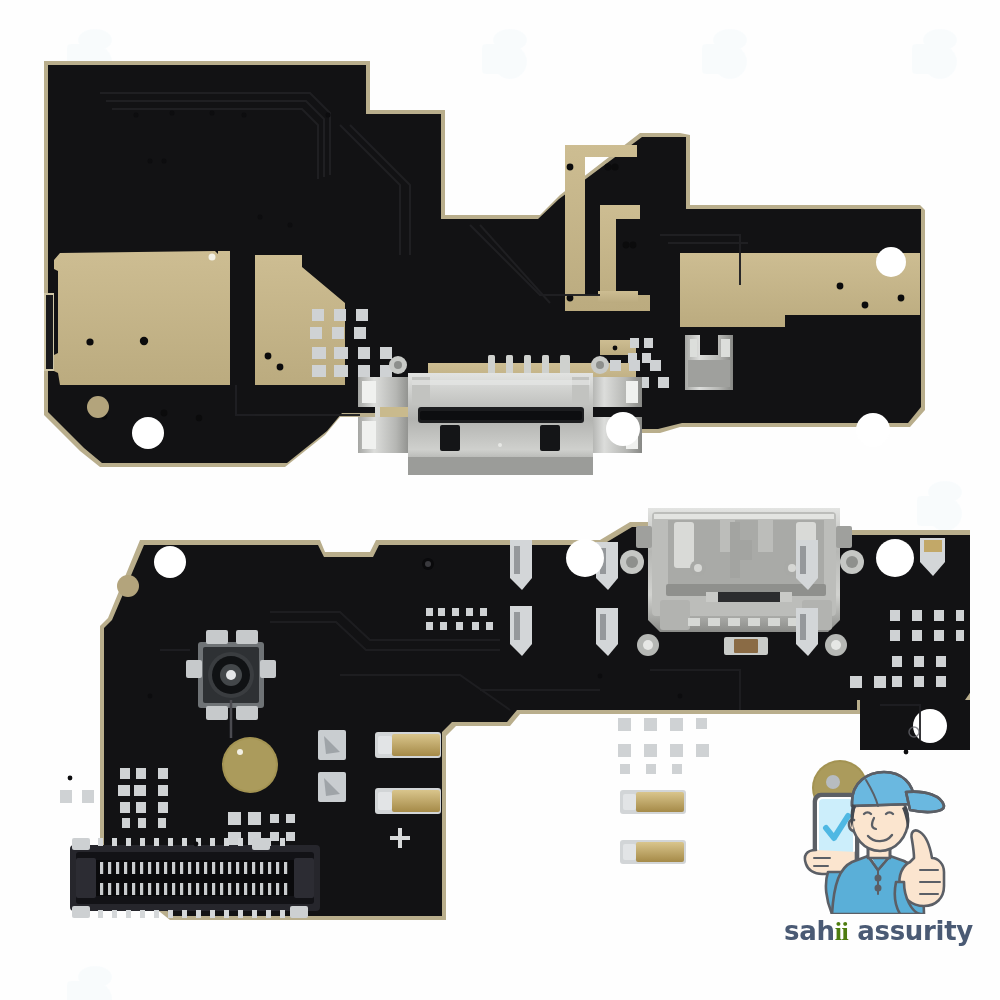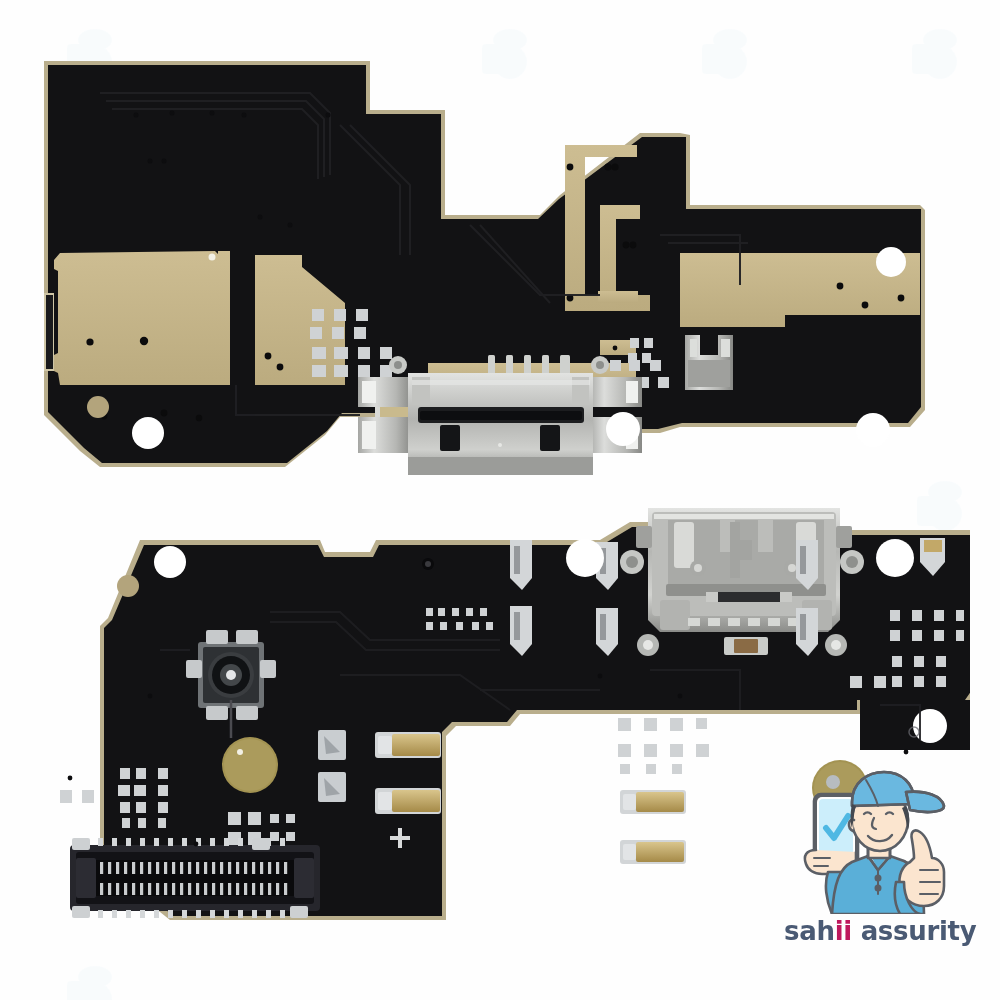--- a/index.html
+++ b/index.html
@@ -25,21 +25,21 @@
   .hole{fill:#ffffff;}
   .holegold{fill:#b3a47c;}
   .via{fill:#0b0b0c;}
 
   
   #logo{position:absolute;left:784px;top:766px;width:210px;height:200px;}
   #mascot{position:absolute;left:10px;top:0;width:160px;height:148px;}
   #brand{position:absolute;left:0;top:150px;width:210px;height:40px;
          font-size:26px;font-weight:bold;letter-spacing:-0.3px;
          color:#4a5a74;font-family:"DejaVu Sans", sans-serif;white-space:nowrap;}
-  #brand .ii{color:#be185d;}
+  #brand .ii{color:#4d7c0f;font-family:Liberation Serif, serif;}
 </style>
 </head>
 <body>
 
 <div id="stage">
 
   <div class="wm" style="left:55px;top:18px;width:70px;height:70px;">
     <svg viewBox="0 0 70 70">
         <g fill="#3aa0d0">
           <ellipse cx="40" cy="22" rx="17" ry="11"></ellipse>

